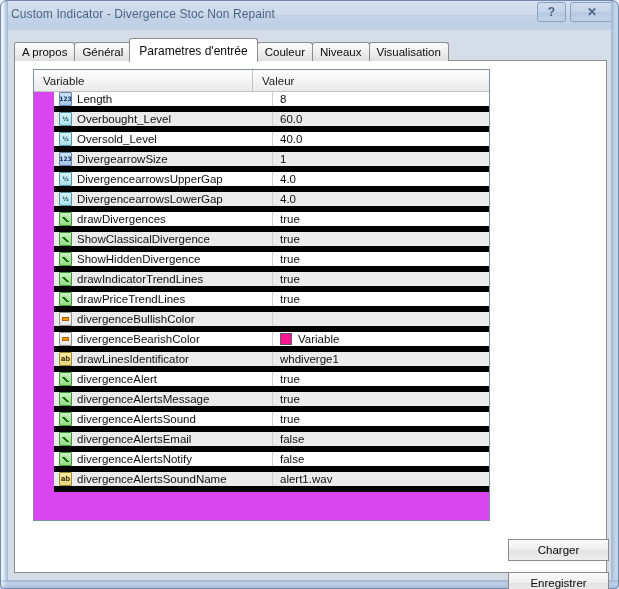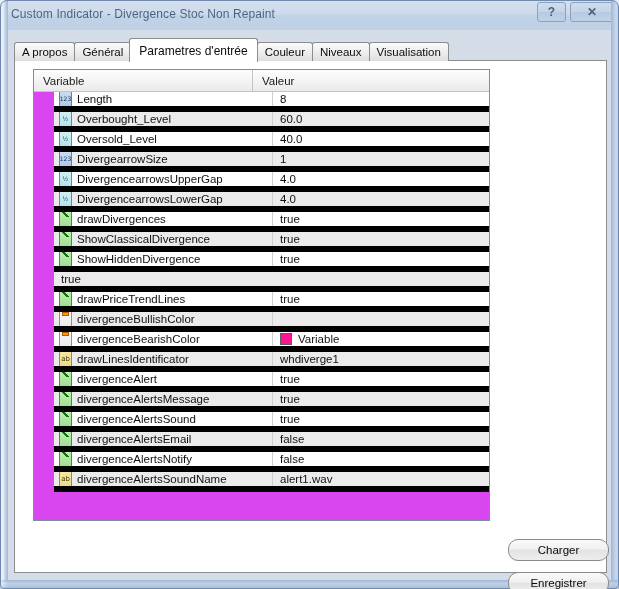--- a/index.html
+++ b/index.html
@@ -219,33 +219,33 @@
     box-sizing: border-box;
     font-size: 11.5px;
     color: #111111;
     white-space: nowrap;
     overflow: hidden;
   }
 
   
   .ticon {
     width: 13px;
-    height: 25px;
+    height: 14px;
     margin-right: 5px;
     flex: 0 0 13px;
     position: relative;
     border-radius: 1px;
     box-sizing: border-box;
     display: flex;
     align-items: center;
     justify-content: center;
     font-size: 6px;
     line-height: 1;
     font-family: "DejaVu Sans", sans-serif;
-    font-weight: normal;
+    font-weight: bold;
     overflow: hidden;
   }
   .ticon.int {
     background: linear-gradient(to bottom, #cfe0f2 0%, #a8c4e4 100%);
     border: 1px solid #5d80ad;
     color: #13365f;
   }
   .ticon.dbl {
     background: linear-gradient(to bottom, #d9f2f6 0%, #a9e0ea 100%);
     border: 1px solid #4f94a4;
@@ -291,21 +291,21 @@
     height: 12px;
     margin-right: 6px;
     flex: 0 0 12px;
     border: 1px solid #5e5e5e;
     box-sizing: border-box;
   }
 
   
   .btn {
     border: 1px solid #8b8b8b;
-    border-radius: 10px;
+    border-radius: 0;
     background: linear-gradient(to bottom, #fafafa 0%, #f0f0f0 46%, #e3e3e3 50%, #ededed 100%);
     font-size: 11.5px;
     color: #0a0a0a;
     display: flex;
     align-items: center;
     justify-content: center;
     box-sizing: border-box;
     cursor: default;
     font-family: "Liberation Sans", sans-serif;
   }
@@ -472,20 +472,24 @@
             <div class="grow">
               <div class="cell-var">
                 <span class="ticon bool"></span>
                 <span>ShowHiddenDivergence</span>
               </div>
               <div class="cell-val">
                 <span>true</span>
               </div>
             </div>
             <div class="grow alt">
+              <div class="cell-var">
+                <span class="ticon bool"></span>
+                <span>drawIndicatorTrendLines</span>
+              </div>
               <div class="cell-val">
                 <span>true</span>
               </div>
             </div>
             <div class="grow">
               <div class="cell-var">
                 <span class="ticon bool"></span>
                 <span>drawPriceTrendLines</span>
               </div>
               <div class="cell-val">

